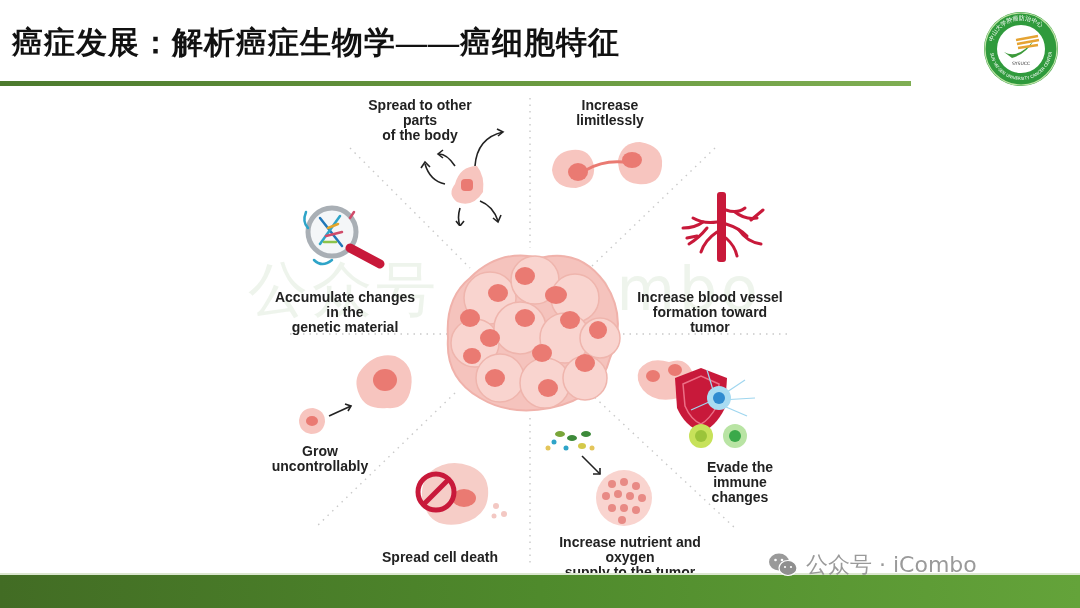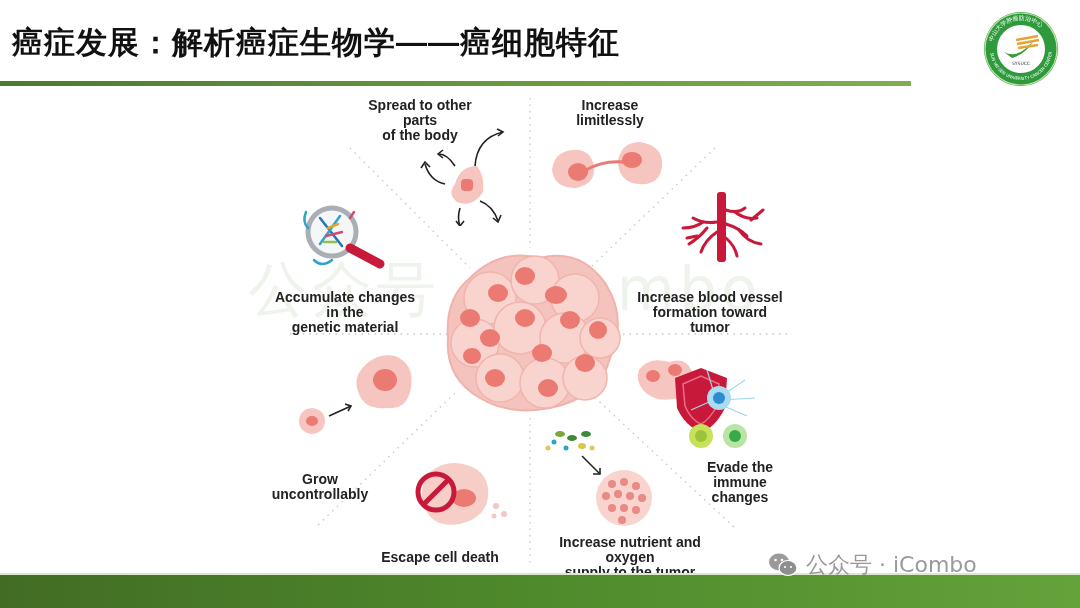--- a/index.html
+++ b/index.html
@@ -3,21 +3,21 @@
 <meta charset="utf-8">
 <style>
   * { box-sizing: border-box; margin: 0; padding: 0; }
   html, body { width: 1080px; height: 608px; overflow: hidden; background: #ffffff; }
   body { position: relative; font-family: "DejaVu Sans", "Liberation Sans", sans-serif; }
 
   .title {
     position: absolute; left: 12px; top: 22px;
     font-size: 31px; font-weight: bold; color: #111;
     letter-spacing: 1px; white-space: nowrap;
-    font-family: Liberation Sans, sans-serif;
+    font-family: Liberation Serif, serif;
   }
   .title-rule {
     position: absolute; left: 0; top: 81px; width: 911px; height: 5px;
     background: linear-gradient(90deg, #4c7a2e, #6a9a40 60%, #7fae53);
   }
   .logo { position: absolute; left: 982px; top: 10px; width: 78px; height: 78px; }
 
   .diagram { position: absolute; left: 230px; top: 88px; width: 600px; height: 480px; }
   .guides { position: absolute; left: 0; top: 0; }
 
@@ -182,36 +182,36 @@
   </div>
 
   <svg style="position:absolute;left:65px;top:262px" width="120" height="95" viewBox="0 0 120 95">
     <path d="M66 20 Q80 2 100 6 Q120 14 116 38 Q112 60 92 58 Q70 60 64 44 Q58 30 66 20Z" fill="#f7c5bf"></path>
     <ellipse cx="90" cy="30" rx="12" ry="11" fill="#ea7a72"></ellipse>
     <path d="M4 70 Q6 58 18 58 Q30 60 30 72 Q28 84 16 84 Q4 82 4 70Z" fill="#f7c5bf"></path>
     <ellipse cx="17" cy="71" rx="6" ry="5" fill="#ea7a72"></ellipse>
     <path d="M34 66 L56 56" stroke="#222" stroke-width="1.6"></path>
     <path d="M50 54 L56 56 L53 61" stroke="#222" stroke-width="1.6" fill="none"></path>
   </svg>
-  <div class="label" style="left:40px;top:384px;width:100px;">
+  <div class="label" style="left:40px;top:356px;width:100px;">
     <div>Grow</div>
     <div>uncontrollably</div>
   </div>
 
   <svg style="position:absolute;left:178px;top:370px" width="105" height="75" viewBox="0 0 105 75">
     <path d="M22 14 Q40 0 62 8 Q82 16 80 38 Q78 60 52 66 Q26 70 18 52 Q8 32 22 14Z" fill="#f6cdc7"></path>
     <ellipse cx="56" cy="40" rx="12" ry="9" fill="#ea7a72"></ellipse>
     <circle cx="88" cy="48" r="3" fill="#f3c8c3"></circle>
       <circle cx="96" cy="56" r="3" fill="#f3c8c3"></circle>
       <circle cx="86" cy="58" r="2.5" fill="#f3c8c3"></circle>
     <circle cx="28" cy="34" r="18" fill="none" stroke="#c8193a" stroke-width="5"></circle>
     <path d="M16 46 L40 22" stroke="#c8193a" stroke-width="5"></path>
   </svg>
   <div class="label" style="left:150px;top:462px;width:120px;">
-    <div>Escape cell death</div>
+    <div>Spread cell death</div>
   </div>
 
   <svg style="position:absolute;left:312px;top:340px" width="115" height="100" viewBox="0 0 115 100">
     <g>
       <ellipse cx="18" cy="6" rx="5" ry="3" fill="#7aa63a"></ellipse>
         <ellipse cx="30" cy="10" rx="5" ry="3" fill="#3d8a3a"></ellipse>
       <ellipse cx="44" cy="6" rx="5" ry="3" fill="#3d8a3a"></ellipse>
         <ellipse cx="40" cy="18" rx="4" ry="3" fill="#d4c94a"></ellipse>
       <circle cx="12" cy="14" r="2.5" fill="#2ea4c8"></circle>
         <circle cx="24" cy="20" r="2.5" fill="#2ea4c8"></circle>

